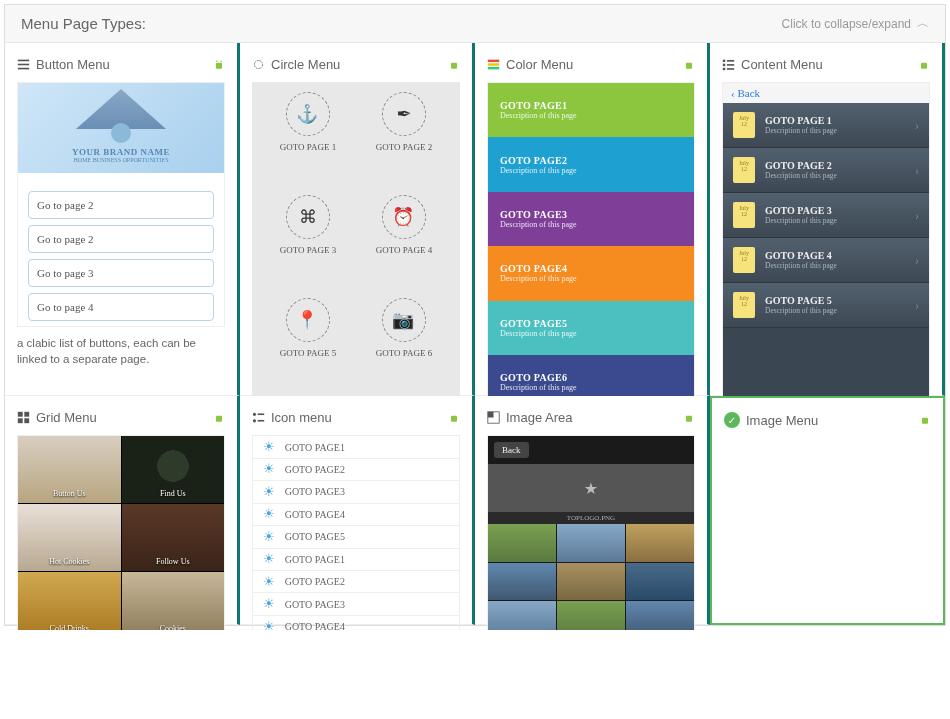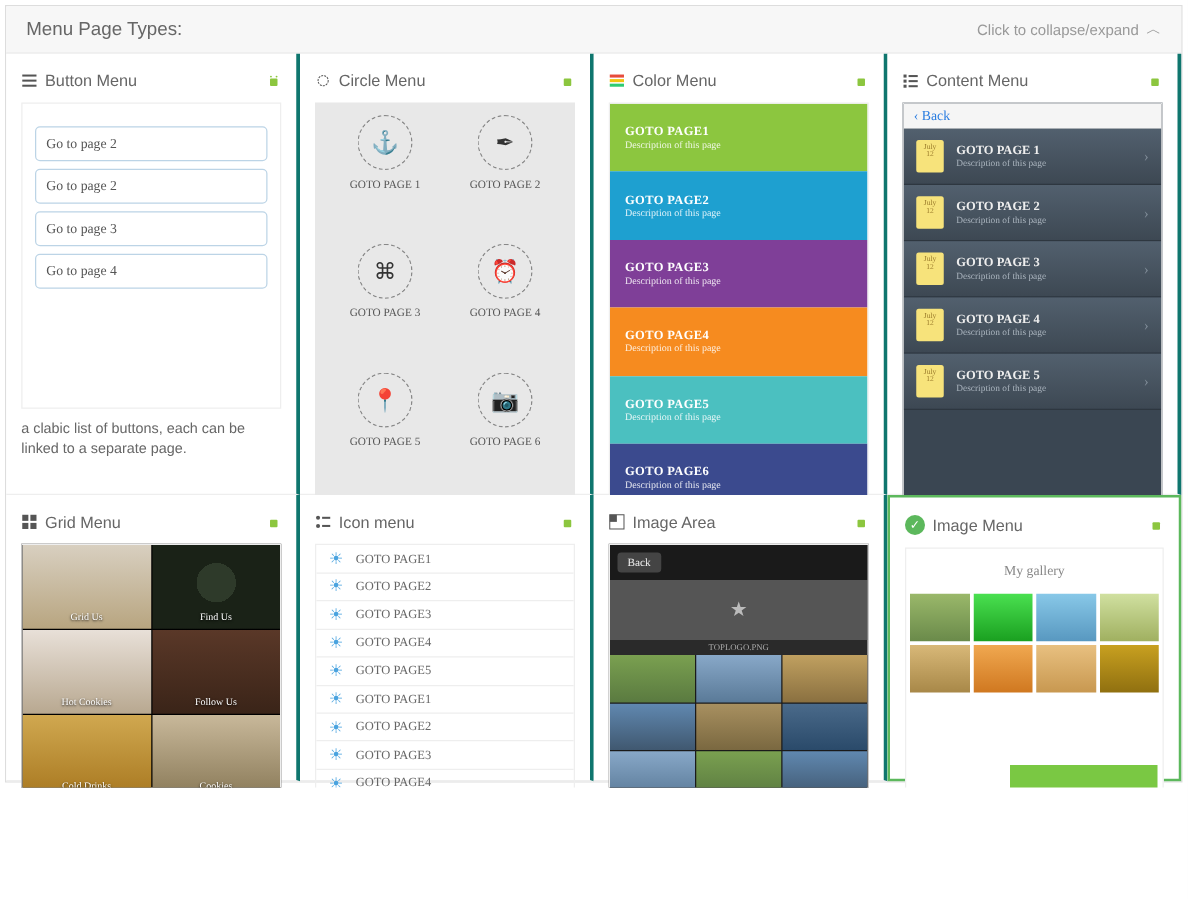--- a/index.html
+++ b/index.html
@@ -125,20 +125,28 @@
         <div class="platforms">
           <span class="apple-icon"></span>
           <svg class="android-icon" viewBox="0 0 16 16">
               <rect x="4" y="5" width="8" height="8" rx="1" fill="#8cc63f"></rect>
               <circle cx="5" cy="3" r="1" fill="#8cc63f"></circle>
               <circle cx="11" cy="3" r="1" fill="#8cc63f"></circle>
             </svg>
         </div>
       </div>
       <div class="preview">
+        <div class="bm-hero">
+          <div class="roof"></div>
+          <div class="bm-brand">
+            <div class="circ"></div>
+            <div style="font-weight:bold;letter-spacing:0.5px;">YOUR BRAND NAME</div>
+            <div style="font-size:6px;">HOME BUSINESS OPPORTUNITIES</div>
+          </div>
+        </div>
         <div class="bm-list">
           <div class="bm-btn">Go to page 2</div>
           <div class="bm-btn">Go to page 2</div>
           <div class="bm-btn">Go to page 3</div>
           <div class="bm-btn">Go to page 4</div>
         </div>
       </div>
       <div class="desc">a clabic list of buttons, each can be linked to a separate page.</div>
     </div>
 
@@ -321,21 +329,21 @@
         </div>
         <div class="platforms">
           <span class="apple-icon"></span>
           <svg class="android-icon" viewBox="0 0 16 16">
               <rect x="4" y="5" width="8" height="8" rx="1" fill="#8cc63f"></rect>
             </svg>
         </div>
       </div>
       <div class="preview gm">
         <div class="gm-cell gm1">
-            <span class="lbl">Grid Us</span>
+            <span class="lbl">Button Us</span>
           </div>
         <div class="gm-cell gm2">
             <span class="lbl">Find Us</span>
           </div>
         <div class="gm-cell gm3">
             <span class="lbl">Hot Cookies</span>
           </div>
         <div class="gm-cell gm5">
             <span class="lbl">Follow Us</span>
           </div>
@@ -453,32 +461,16 @@
           <span class="check-icon">✓</span>
           <span>Image Menu</span>
         </div>
         <div class="platforms">
           <span class="apple-icon"></span>
           <svg class="android-icon" viewBox="0 0 16 16">
               <rect x="4" y="5" width="8" height="8" rx="1" fill="#8cc63f"></rect>
             </svg>
         </div>
       </div>
-      <div class="preview igm">
-        <div class="igm-title">My gallery</div>
-        <div class="igm-grid">
-          <div class="igm-cell igm-c1"></div>
-            <div class="igm-cell igm-c2"></div>
-            <div class="igm-cell igm-c3"></div>
-            <div class="igm-cell igm-c4"></div>
-          <div class="igm-cell igm-c5"></div>
-            <div class="igm-cell igm-c6"></div>
-            <div class="igm-cell igm-c7"></div>
-            <div class="igm-cell igm-c8"></div>
-        </div>
-        <div class="igm-footer">
-            <div class="igm-btn"></div>
-          </div>
-      </div>
     </div>
 
   </div>
 </div>
 
 </body></html>

